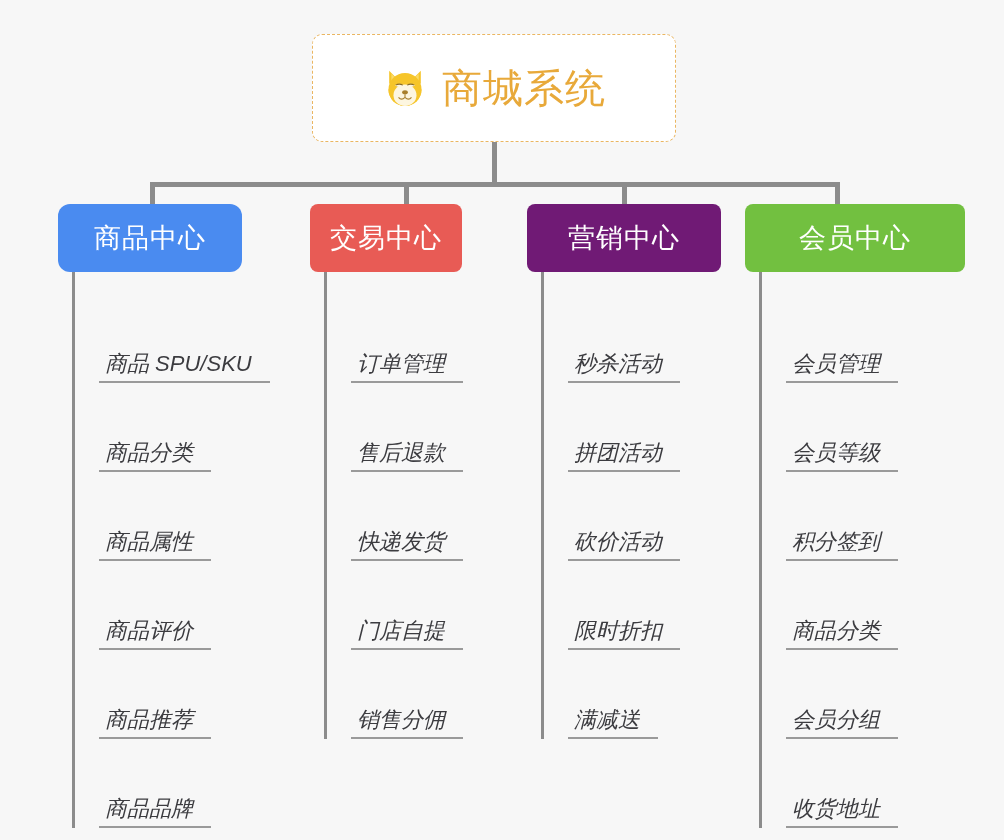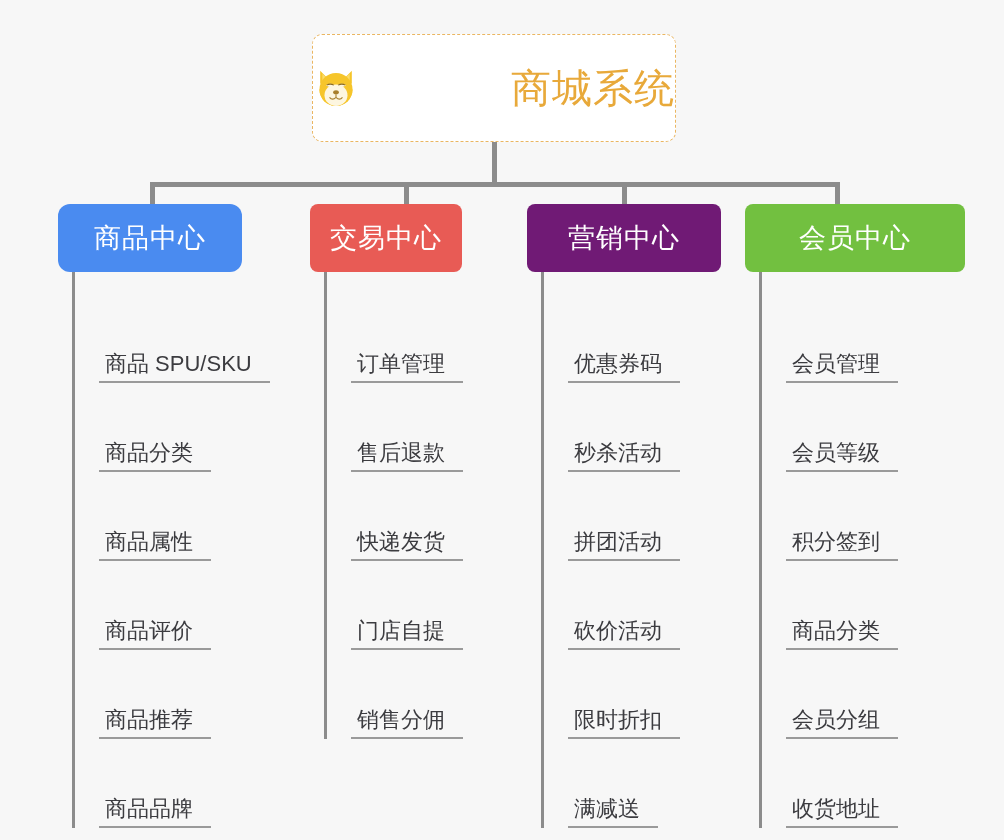--- a/index.html
+++ b/index.html
@@ -27,21 +27,21 @@
     left: 312px;
     top: 34px;
     width: 364px;
     height: 108px;
     background: #ffffff;
     border: 1px dashed #eab662;
     border-radius: 10px;
     box-sizing: border-box;
     display: flex;
     align-items: center;
-    justify-content: space-between;
+    justify-content: center;
     gap: 14px;
   }
   .root-icon {
     width: 46px;
     height: 46px;
     flex: 0 0 auto;
     display: block;
   }
   .root-title {
     font-size: 40px;
@@ -76,20 +76,21 @@
     box-sizing: border-box;
     white-space: nowrap;
   }
 
   .leaf-list {
     position: relative;
     margin-top: 0;
     padding-top: 22px;
     margin-left: 14px;
     border-left: 3px solid #8c8c8c;
+    font-style: italic;
   }
   .leaf-item {
     height: 89px;
     box-sizing: border-box;
     display: flex;
     align-items: flex-end;
     padding-left: 24px;
   }
   .leaf-label {
     display: inline-block;
@@ -176,23 +177,20 @@
       <div class="leaf-item">
           <span class="leaf-label">销售分佣</span>
         </div>
     </div>
   </div>
 
   <div class="column" style="left:527px;">
     <div class="cat-header" style="background: #701a75; width: 194px;">营销中心</div>
     <div class="leaf-list">
       <div class="leaf-item">
-          <span class="leaf-label">优惠券码</span>
-        </div>
-      <div class="leaf-item">
           <span class="leaf-label">秒杀活动</span>
         </div>
       <div class="leaf-item">
           <span class="leaf-label">拼团活动</span>
         </div>
       <div class="leaf-item">
           <span class="leaf-label">砍价活动</span>
         </div>
       <div class="leaf-item">
           <span class="leaf-label">限时折扣</span>

